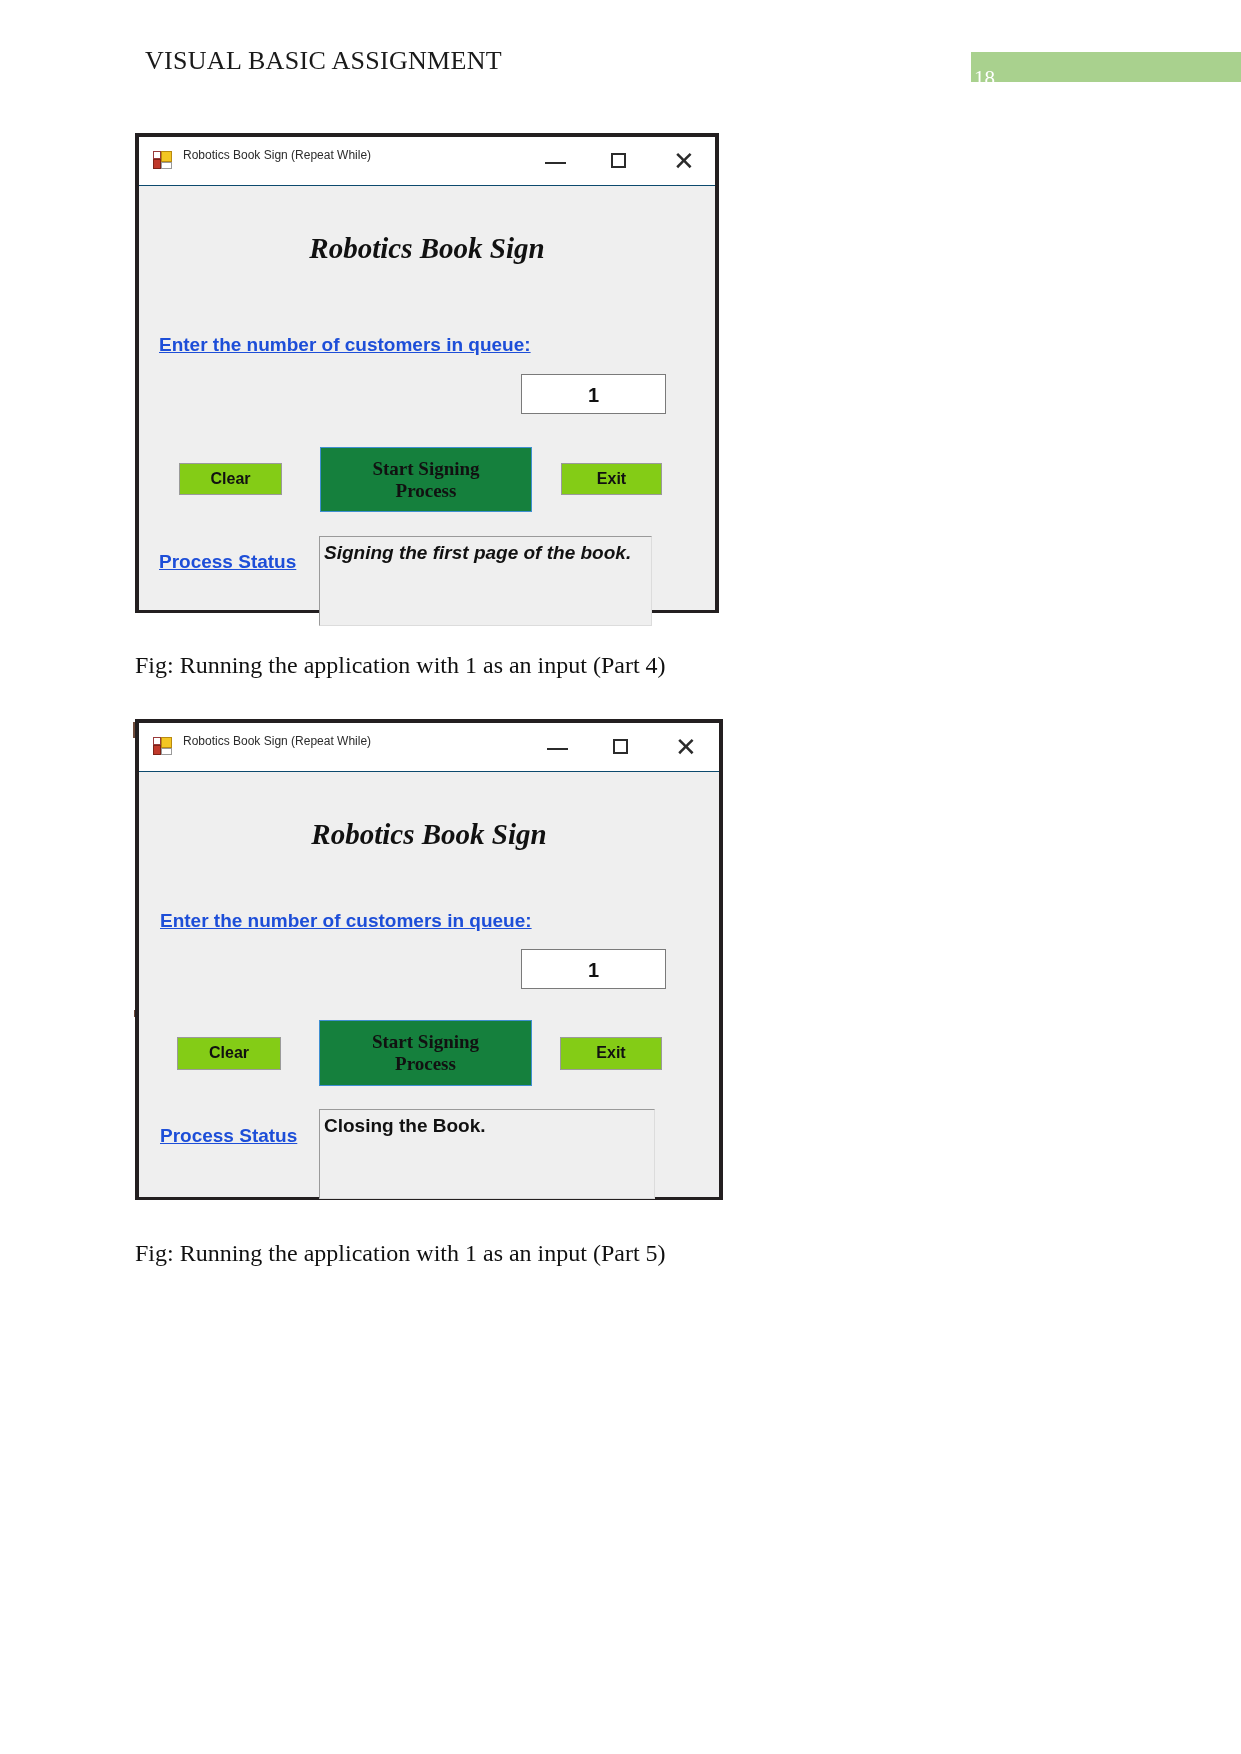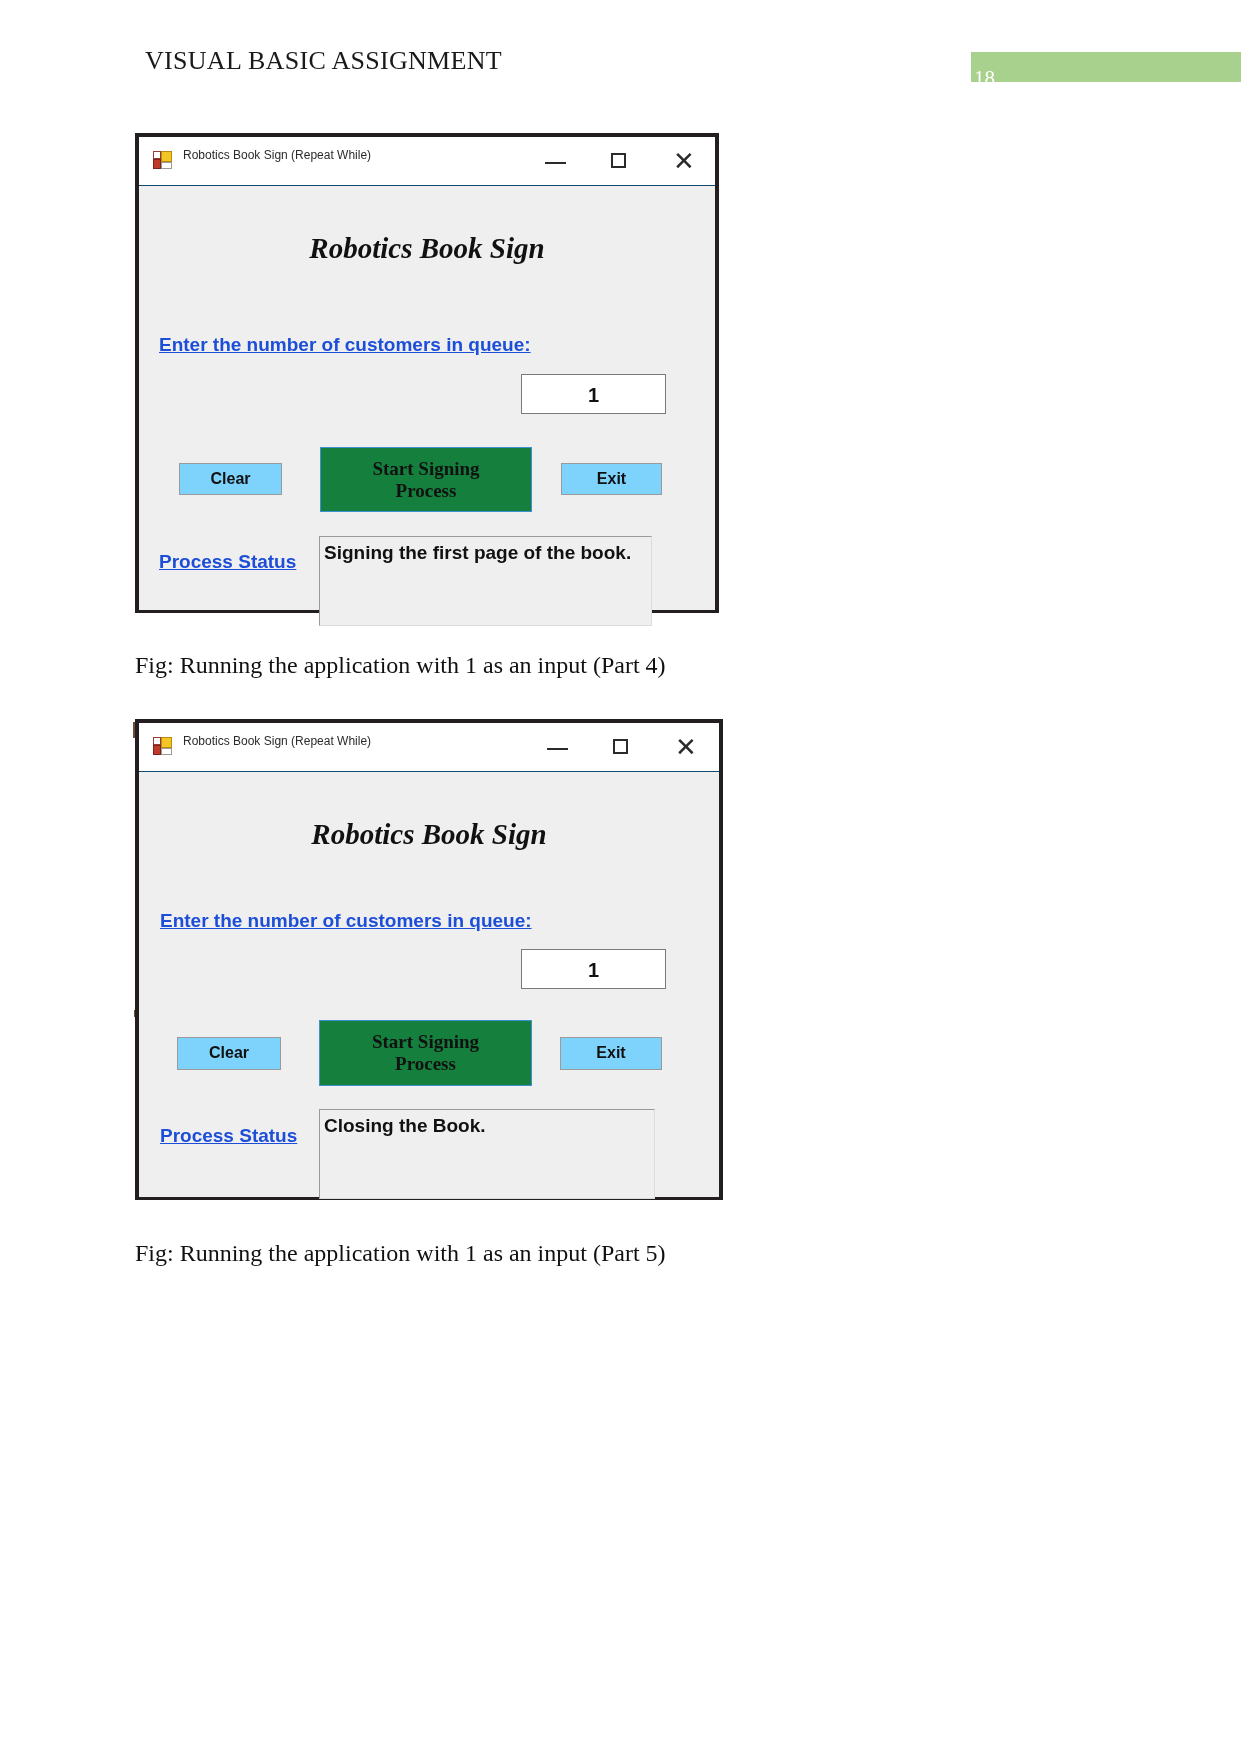--- a/index.html
+++ b/index.html
@@ -157,21 +157,21 @@
   .form-textbox-val {
     position: absolute;
     width: 100%;
     text-align: center;
     font-family: "Liberation Sans", sans-serif;
     font-weight: bold;
     color: #111111;
   }
   .btn {
     position: absolute;
-    background: #7dd3fc;
+    background: #84cc16;
     border: 1px solid #9a9a9a;
     box-sizing: border-box;
     font-family: "Liberation Sans", sans-serif;
     font-weight: bold;
     color: #111111;
     display: flex;
     align-items: center;
     justify-content: center;
     text-align: center;
     line-height: 1.15;
@@ -253,21 +253,21 @@
     <div class="btn btn-primary" style="left:181px; top:261px; width:212px; height:65px; font-size:19px; flex-direction:column;">
       <span>Start Signing</span>
       <span>Process</span>
     </div>
 
     <div class="btn" style="left:422px; top:277px; width:101px; height:32px; font-size:16px;">Exit</div>
 
     <div class="form-label" style="left:20px; top:365px; font-size:19px;">Process Status</div>
 
     <div class="status-box" style="left:180px; top:350px; width:333px; height:90px;">
-      <div class="status-text" style="left:4px; top:5px; font-size:19px;">Signing the first page of the book.</div>
+      <div class="status-text" style="left:4px; top:5px; font-size:19px;font-style:italic;">Signing the first page of the book.</div>
     </div>
   </div>
 </div>
 
 <div class="fig-caption" style="top:652px;">Fig: Running the application with 1 as an input (Part 4)</div>
 
 <div class="scan-mark" style="left:133px; top:722px; width:7px; height:16px;"></div>
 <div class="scan-mark" style="left:134px; top:1010px; width:5px; height:7px;"></div>
 
 <div class="vbwin" style="left:135px; top:719px; width:588px; height:481px;">

